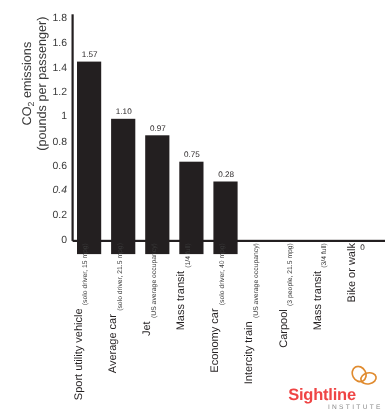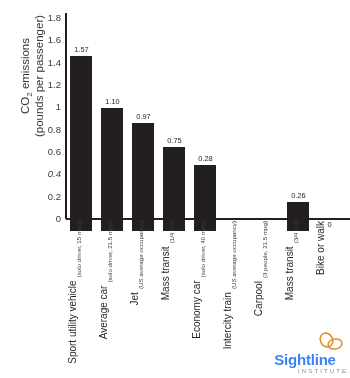--- a/index.html
+++ b/index.html
@@ -165,24 +165,24 @@
     right: 3px;
     top: 0px;
     width: 30px;
     height: 20px;
   }
   #logo-wordmark {
     position: absolute;
     left: 0;
     top: 20px;
     width: 86px;
-    text-align: center;
+    text-align: left;
     font-size: 15px;
     font-weight: bold;
-    color: #3b82f6;
+    color: #ef4444;
     letter-spacing: -0.2px;
     line-height: 16px;
   }
   #logo-subtext {
     position: absolute;
     left: 0;
     top: 36px;
     width: 86px;
     text-align: right;
     font-size: 6px;
@@ -231,24 +231,20 @@
         <div class="bar-value" style="bottom: 110.317px;">0.97</div>
       </div>
       <div class="bar-slot" style="left: 93px;">
         <div class="bar" style="height: 83.75px; background: rgb(35, 31, 32);"></div>
         <div class="bar-value" style="bottom: 85.75px;">0.75</div>
       </div>
       <div class="bar-slot" style="left: 124px;">
         <div class="bar" style="height: 65.8833px; background: rgb(35, 31, 32);"></div>
         <div class="bar-value" style="bottom: 67.8833px;">0.28</div>
       </div>
-      <div class="bar-slot" style="left: 217px;">
-        <div class="bar" style="height: 29.0333px; background: rgb(35, 31, 32);"></div>
-        <div class="bar-value" style="bottom: 31.0333px;">0.26</div>
-      </div>
       <div class="bar-slot" style="left: 248px;">
         <div class="bar-value" style="bottom: 2px; text-align: center;">0</div>
       </div>
     </div>
 
   <div id="x-labels">
       <div class="x-cat" style="left: 0px;">
         <div class="x-cat-inner">
           <span class="x-name">Sport utility vehicle</span>
           <span class="x-sub">(solo driver, 15 mpg)</span>

